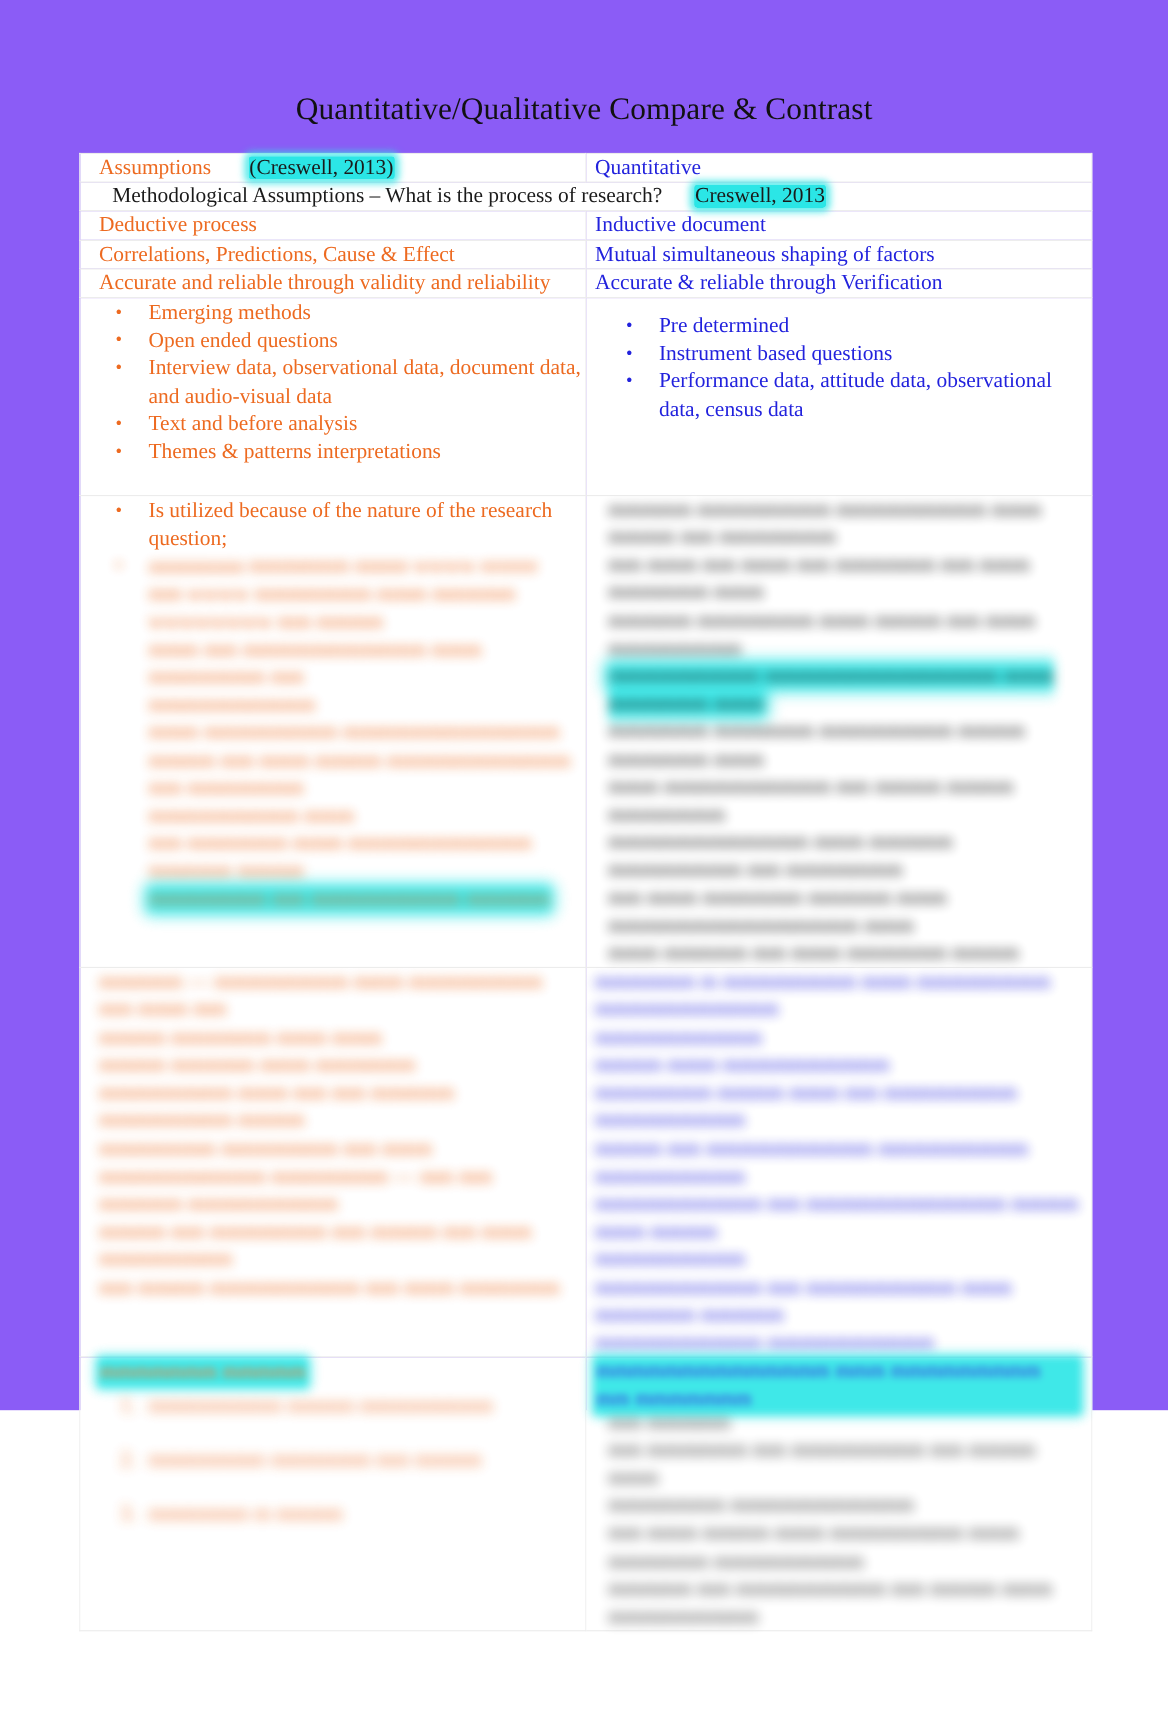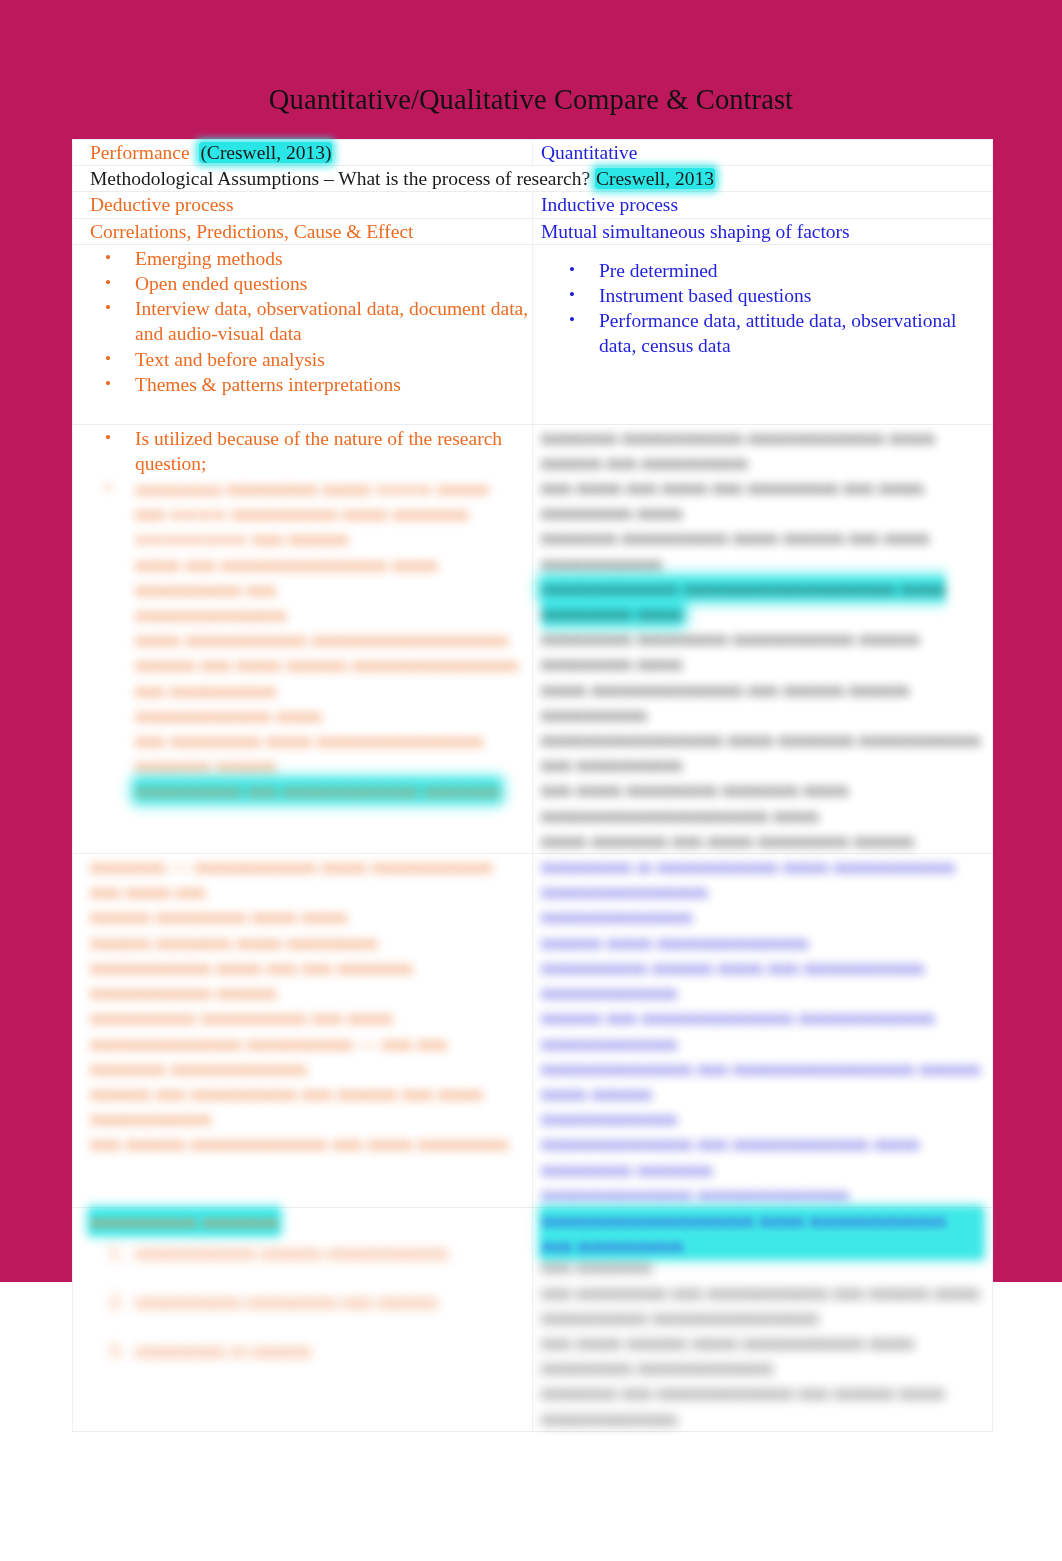--- a/index.html
+++ b/index.html
@@ -13,21 +13,21 @@
     font-family: "Liberation Serif", "DejaVu Serif", serif;
     color: #000000;
     overflow: hidden;
     position: relative;
   }
 
   .page {
     width: 1062px;
     height: 1282px;
     position: relative;
-    background: #be185d;
+    background: #8b5cf6;
   }
 
   
   .doc-title {
     position: absolute;
     top: 84px;
     left: 0;
     width: 1062px;
     text-align: center;
     font-size: 28.5px;
@@ -60,21 +60,21 @@
   .cell-pad {
     padding: 0 8px 0 17px;
   }
   .cell-pad-r {
     padding: 0 10px 0 8px;
   }
 
   
   .t-orange { color: #ED6A20; }
   .t-blue   { color: #2222DD; }
-  .t-black  { color: #1a1a1a; }
+  .t-black  { color: #1a1a1a; margin-left: 12px; }
 
   .line {
     font-size: 19.5px;
     line-height: 25.2px;
     white-space: normal;
   }
 
   .hl-cyan {
     background-color: #2BE6E6;
     box-shadow: 0 0 7px 4px rgba(43,230,230,0.75);
@@ -160,21 +160,21 @@
 
   <div class="doc-title">Quantitative/Qualitative Compare &amp; Contrast</div>
 
   <table class="compare-table">
 
     <tbody>
         <tr>
       <td class="col-left">
         <div class="cell-pad">
           <div class="line">
-            <span class="t-orange">Performance</span><span class="t-black">&nbsp; </span><span class="t-black hl-cyan">(Creswell, 2013)</span>
+            <span class="t-orange">Assumptions</span><span class="t-black">&nbsp; </span><span class="t-black hl-cyan">(Creswell, 2013)</span>
           </div>
         </div>
       </td>
       <td class="col-right">
         <div class="cell-pad-r">
           <div class="line">
             <span class="t-blue">Quantitative</span>
           </div>
         </div>
       </td>
@@ -191,41 +191,53 @@
     </tr>
 
     <tr>
       <td class="col-left">
         <div class="cell-pad">
               <div class="line t-orange">Deductive process</div>
             </div>
       </td>
       <td class="col-right">
         <div class="cell-pad-r">
-              <div class="line t-blue">Inductive process</div>
+              <div class="line t-blue">Inductive document</div>
             </div>
       </td>
     </tr>
 
     <tr>
       <td class="col-left">
         <div class="cell-pad">
               <div class="line t-orange">Correlations, Predictions, Cause &amp; Effect</div>
             </div>
       </td>
       <td class="col-right">
         <div class="cell-pad-r">
               <div class="line t-blue">Mutual simultaneous shaping of factors</div>
             </div>
       </td>
     </tr>
 
 
 
 
+    <tr>
+      <td class="col-left">
+        <div class="cell-pad">
+              <div class="line t-orange">Accurate and reliable through validity and reliability</div>
+            </div>
+      </td>
+      <td class="col-right">
+        <div class="cell-pad-r">
+              <div class="line t-blue">Accurate &amp; reliable through Verification</div>
+            </div>
+      </td>
+    </tr>
 
     <tr>
       <td class="col-left">
         <div class="rowbox">
           <ul class="bullets o">
             <li>Emerging methods</li>
             <li>Open ended questions</li>
             <li>Interview data, observational data, document data, and audio-visual data</li>
             <li>Text and before analysis</li>
             <li>Themes &amp; patterns interpretations</li>

